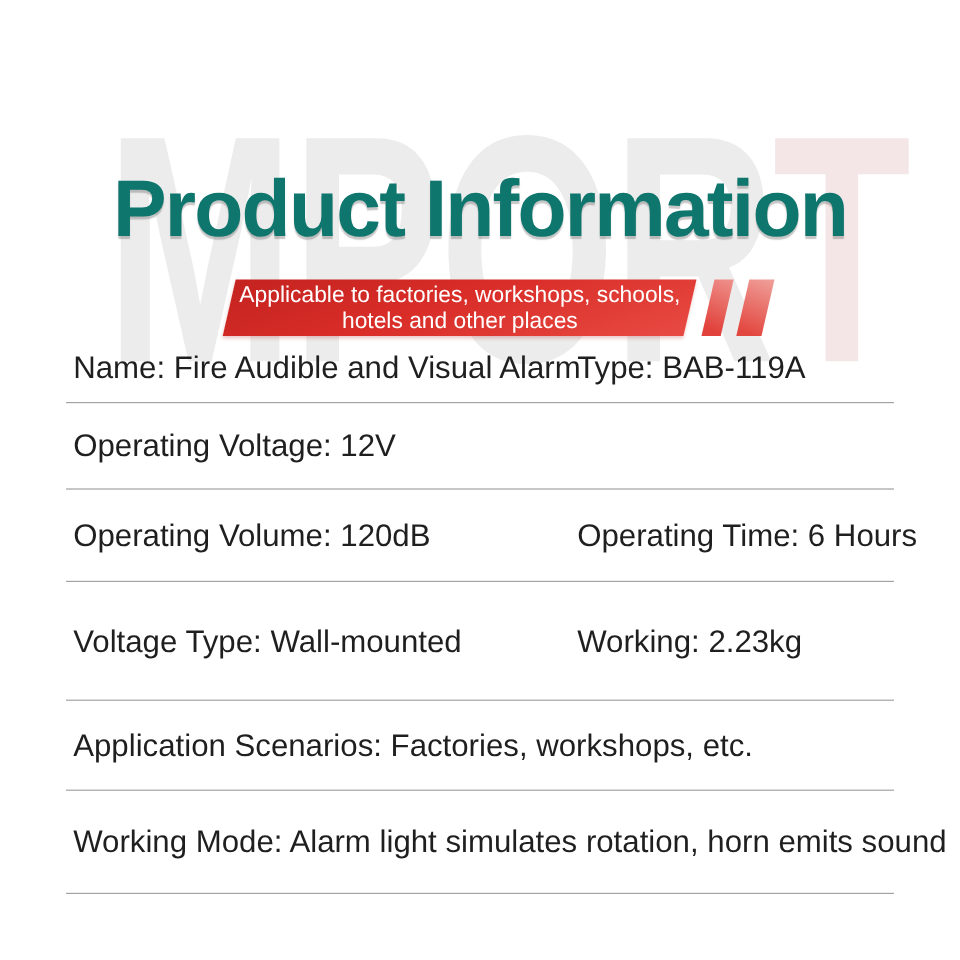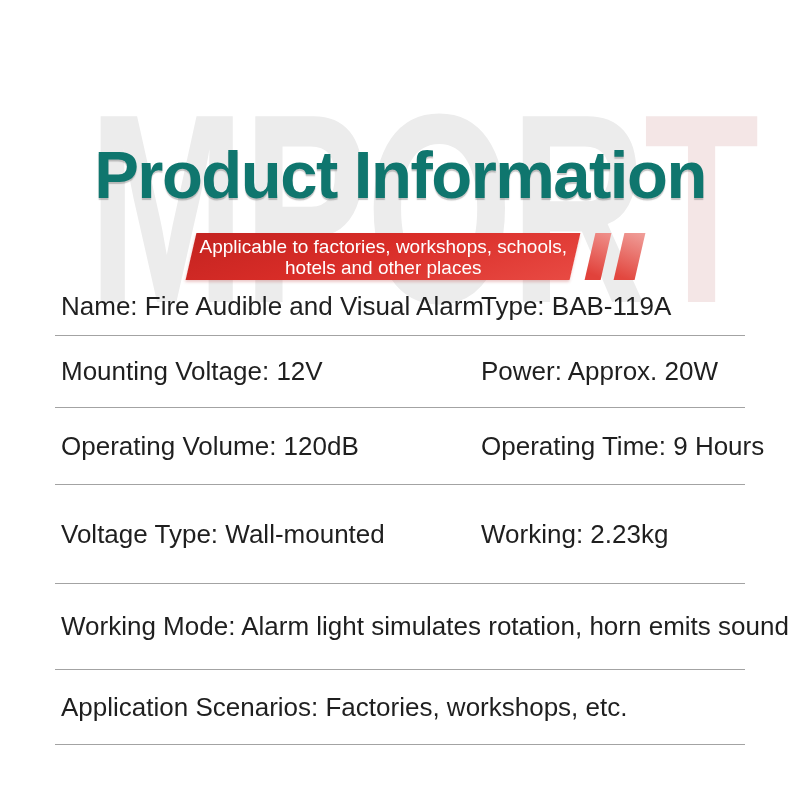--- a/index.html
+++ b/index.html
@@ -134,37 +134,36 @@
   </div>
 
   <div class="spec-list">
 
     <div class="row r1">
       <div class="cell left">Name: Fire Audible and Visual Alarm</div>
       <div class="cell">Type: BAB-119A</div>
     </div>
 
     <div class="row r2">
-      <div class="cell left">Mounting Voltage: 12V</div>
-      <div class="cell">Power: Approx. 20W</div>
+      <div class="cell left">Operating Voltage: 12V</div>
     </div>
 
     <div class="row r3">
       <div class="cell left">Operating Volume: 120dB</div>
-      <div class="cell">Operating Time: 9 Hours</div>
+      <div class="cell">Operating Time: 6 Hours</div>
     </div>
 
     <div class="row r4">
       <div class="cell left">Voltage Type: Wall-mounted</div>
       <div class="cell">Working: 2.23kg</div>
     </div>
 
+    <div class="row r6">
+      <div class="cell full">Application Scenarios: Factories, workshops, etc.</div>
+    </div>
+
     <div class="row r5">
       <div class="cell full">Working Mode: Alarm light simulates rotation, horn emits sound</div>
-    </div>
-
-    <div class="row r6">
-      <div class="cell full">Application Scenarios: Factories, workshops, etc.</div>
     </div>
 
   </div>
 
 </div>
 
 </body></html>

